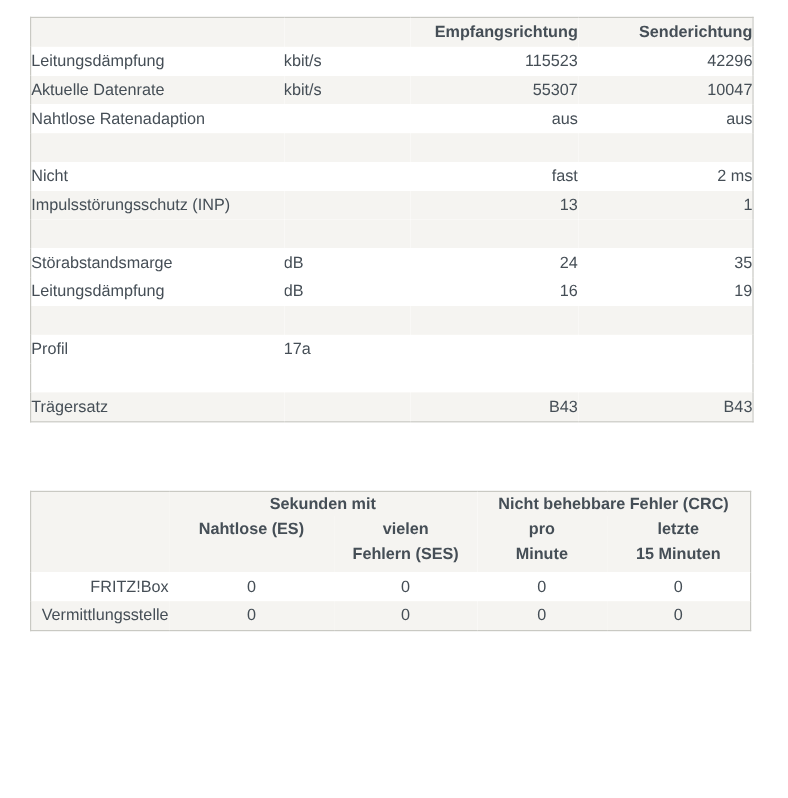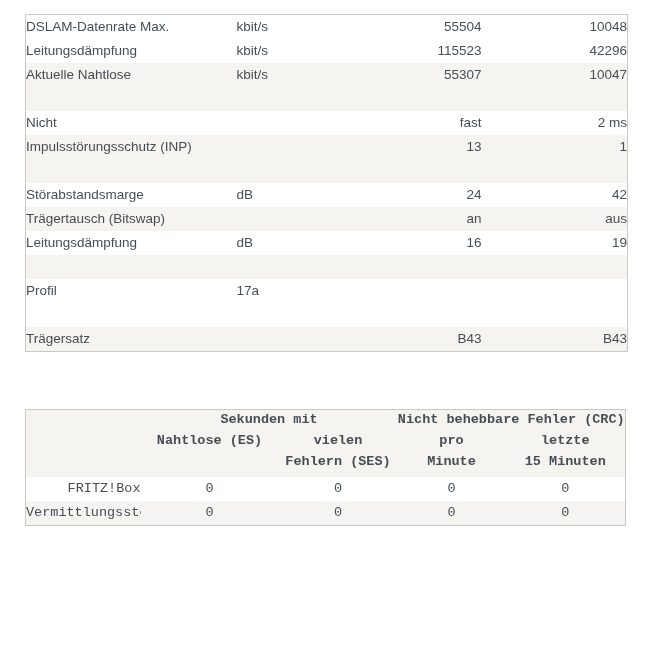--- a/index.html
+++ b/index.html
@@ -22,21 +22,21 @@
     height:24px;padding:0;line-height:24px;
     white-space:nowrap;overflow:hidden;
   }
   td.lbl{padding-left:4px;text-align:left;}
   td.unit{padding-left:3px;text-align:left;}
   td.num{text-align:right;padding-right:5px;}
   tr.alt{background:var(--zebra);}
   .hdr{font-weight:bold;}
   .ctr{text-align:center;}
 
-  #err-table{margin:57px 0 0 25px;width:526px;font-family:Liberation Mono, monospace;}
+  #err-table{margin:57px 0 0 25px;width:526px;}
   #err-table td{padding:0;white-space:nowrap;overflow:hidden;}
   tr.group-row td{height:20px;line-height:20px;}
   tr.colhead-row td{
     height:47px;vertical-align:top;line-height:21px;padding-top:2px;
     text-align:center;font-weight:bold;
   }
   tr.colhead-row td.spacer{font-weight:normal;}
   #err-table tr.data-row td{height:24px;line-height:24px;text-align:center;}
   #err-table tr.data-row td.lbl{text-align:right;}
 </style>
@@ -46,37 +46,43 @@
 <div>
 
   <table id="dsl-table" class="panel">
     <colgroup>
       <col style="width:211px">
         <col style="width:105px">
         <col style="width:140px">
         <col style="width:146px">
     </colgroup>
     <tbody id="dsl-tbody">
-    <tr>
-          <td class="lbl">DSLAM-Datenrate Max.</td>
-          <td class="unit">kbit/s</td>
-          <td class="num">55504</td>
-          <td class="num">10048</td>
-        </tr>
+      <tr class="alt">
+        <td class="lbl"></td>
+        <td class="unit"></td>
+        <td class="num hdr">Empfangsrichtung</td>
+        <td class="num hdr">Senderichtung</td>
+      </tr>
         <tr>
           <td class="lbl">Leitungsdämpfung</td>
           <td class="unit">kbit/s</td>
           <td class="num">115523</td>
           <td class="num">42296</td>
         </tr>
         <tr class="alt">
-          <td class="lbl">Aktuelle Nahtlose</td>
+          <td class="lbl">Aktuelle Datenrate</td>
           <td class="unit">kbit/s</td>
           <td class="num">55307</td>
           <td class="num">10047</td>
+        </tr>
+        <tr>
+          <td class="lbl">Nahtlose Ratenadaption</td>
+          <td class="unit"></td>
+          <td class="num">aus</td>
+          <td class="num">aus</td>
         </tr>
         <tr class="alt">
           <td class="lbl"></td>
           <td class="unit"></td>
           <td class="num"></td>
           <td class="num"></td>
         </tr>
         <tr>
           <td class="lbl">Nicht</td>
           <td class="unit"></td>
@@ -92,27 +98,21 @@
         <tr class="alt">
           <td class="lbl"></td>
           <td class="unit"></td>
           <td class="num"></td>
           <td class="num"></td>
         </tr>
         <tr>
           <td class="lbl">Störabstandsmarge</td>
           <td class="unit">dB</td>
           <td class="num">24</td>
-          <td class="num">42</td>
-        </tr>
-        <tr class="alt">
-          <td class="lbl">Trägertausch (Bitswap)</td>
-          <td class="unit"></td>
-          <td class="num">an</td>
-          <td class="num">aus</td>
+          <td class="num">35</td>
         </tr>
         <tr>
           <td class="lbl">Leitungsdämpfung</td>
           <td class="unit">dB</td>
           <td class="num">16</td>
           <td class="num">19</td>
         </tr>
         <tr class="alt">
           <td class="lbl"></td>
           <td class="unit"></td>

